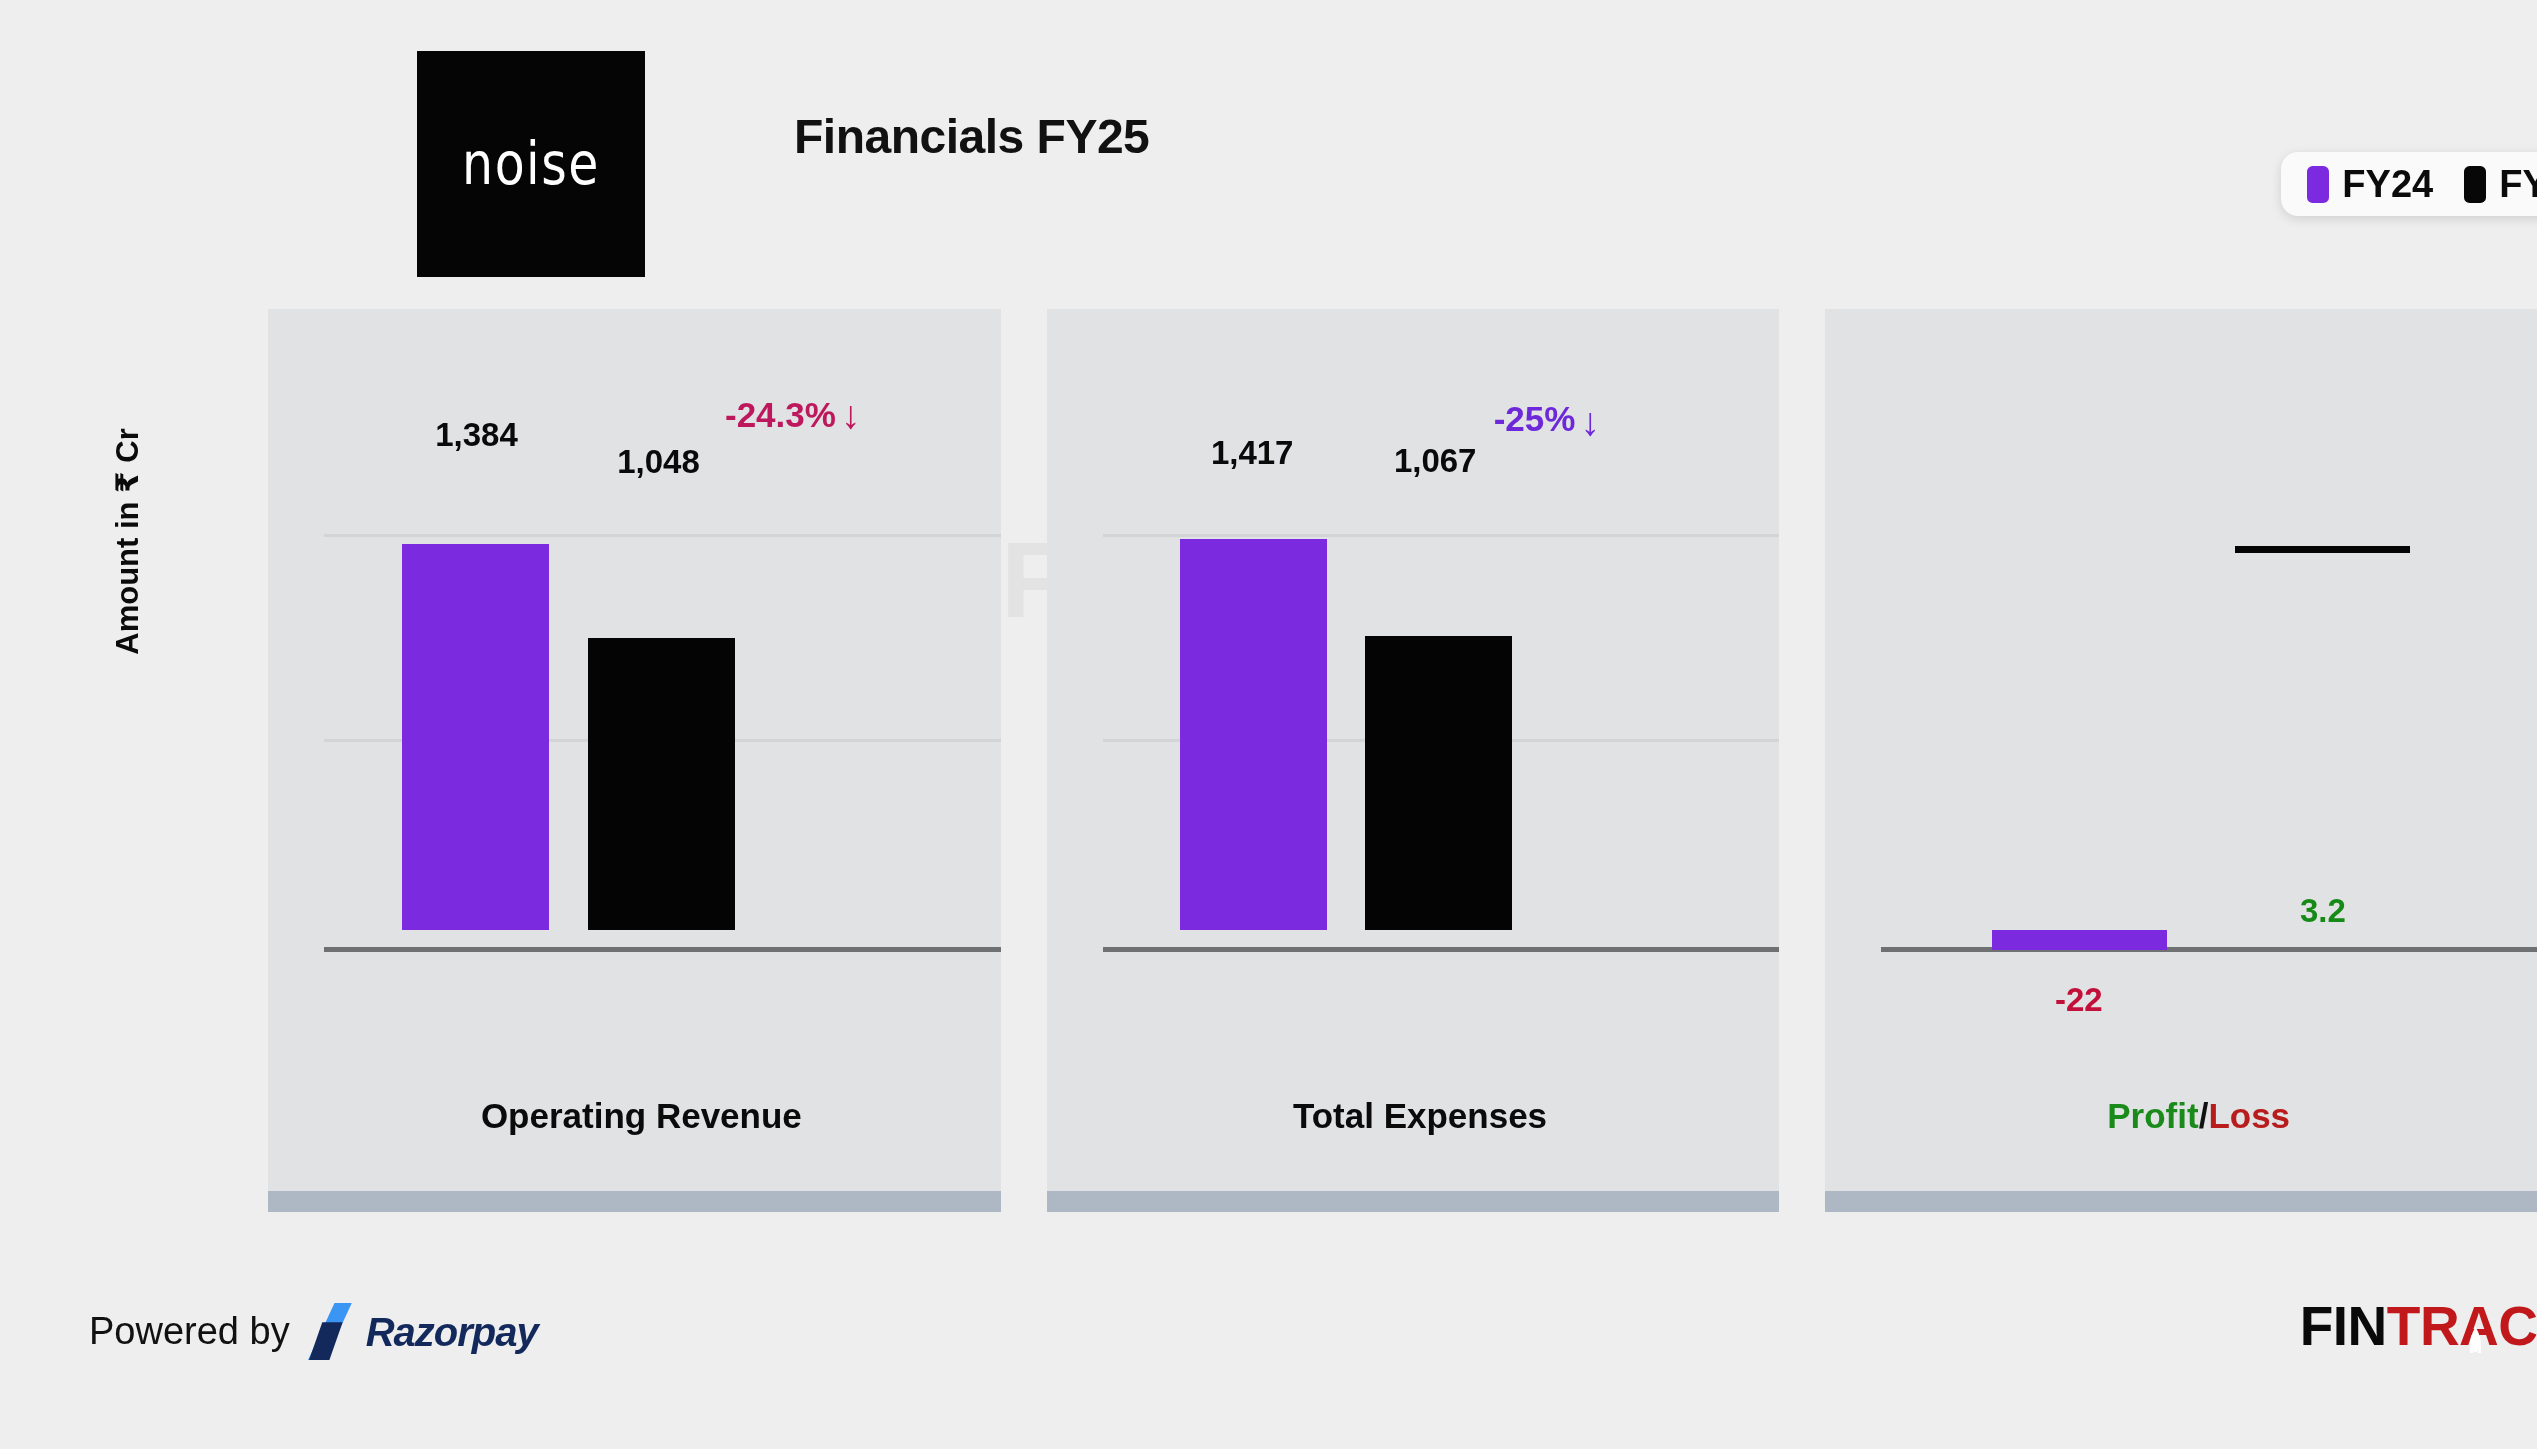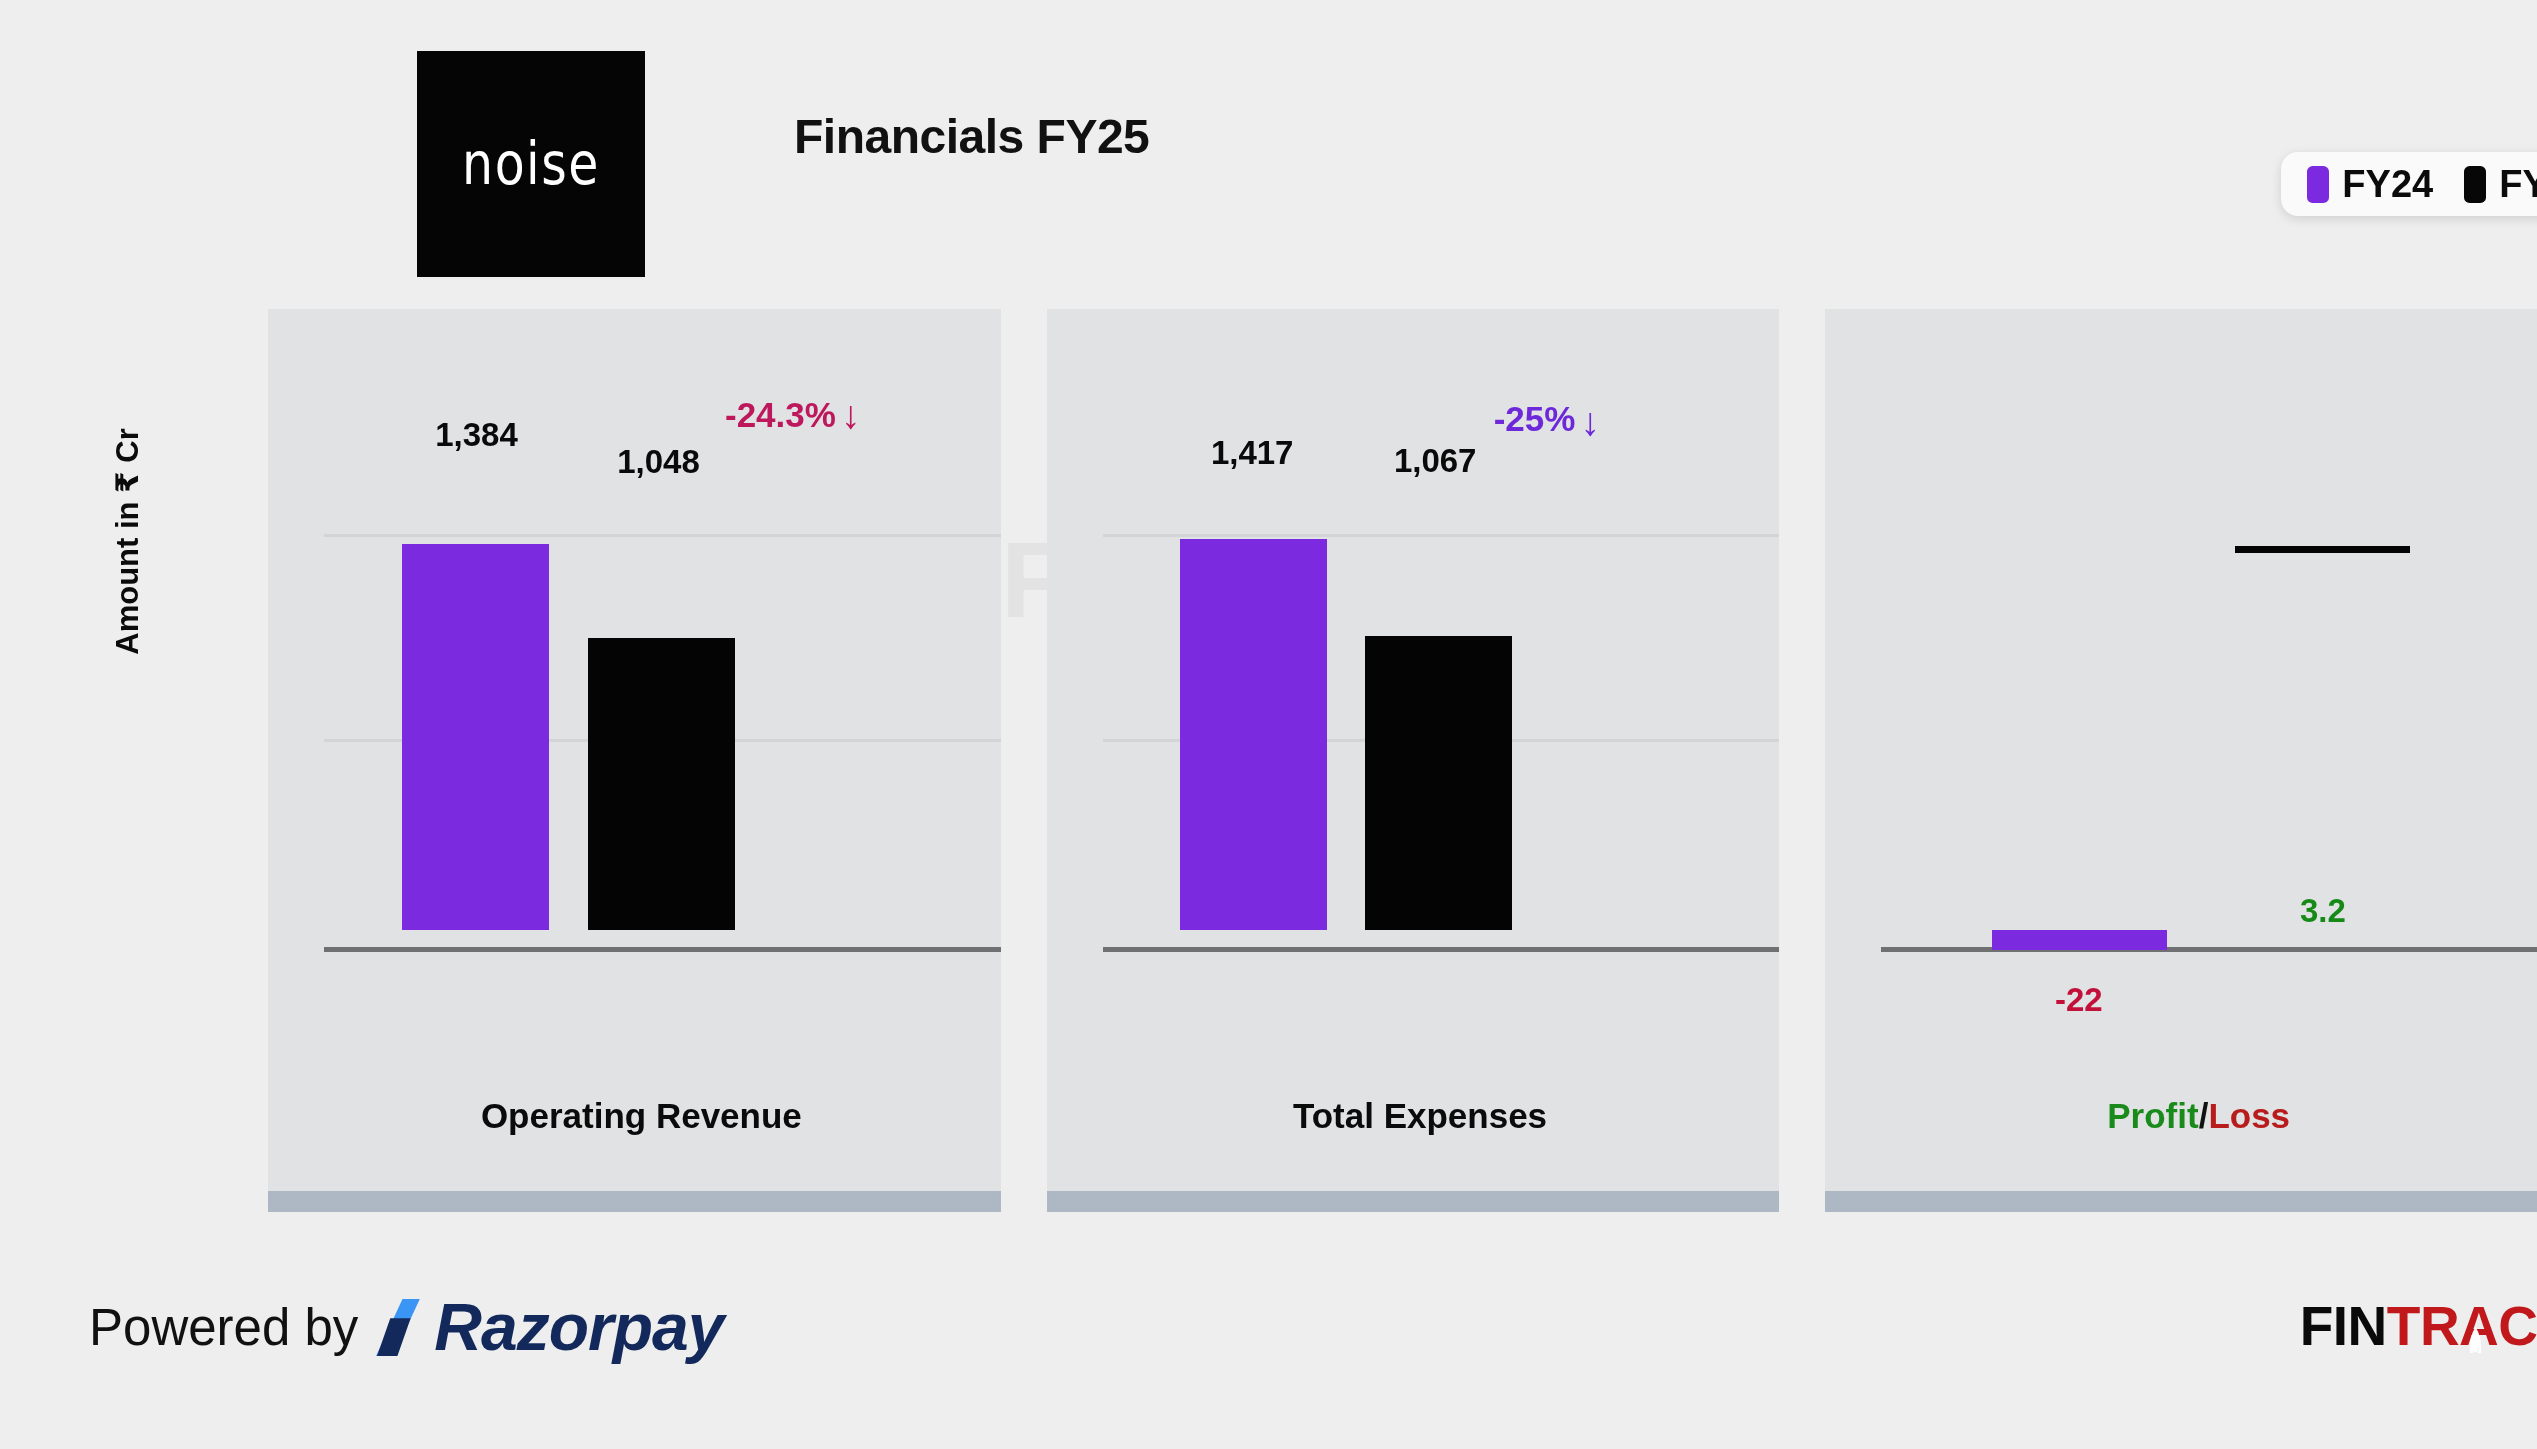--- a/index.html
+++ b/index.html
@@ -213,31 +213,31 @@
   
   .footer-left {
     position: absolute;
     left: 89px;
     bottom: 89px;
     display: flex;
     align-items: center;
     gap: 17px;
   }
   .powered-by {
-    font-size: 51px;
+    font-size: 38px;
     color: #111111;
     font-weight: 400;
   }
   .rzp-logo {
     display: flex;
     align-items: center;
     gap: 4px;
   }
   .rzp-word {
-    font-size: 66px;
+    font-size: 40px;
     font-weight: bold;
     font-style: italic;
     color: #13295c;
     letter-spacing: -1px;
     line-height: 1;
   }
 
   .footer-right {
     position: absolute;
     right: 91px;

